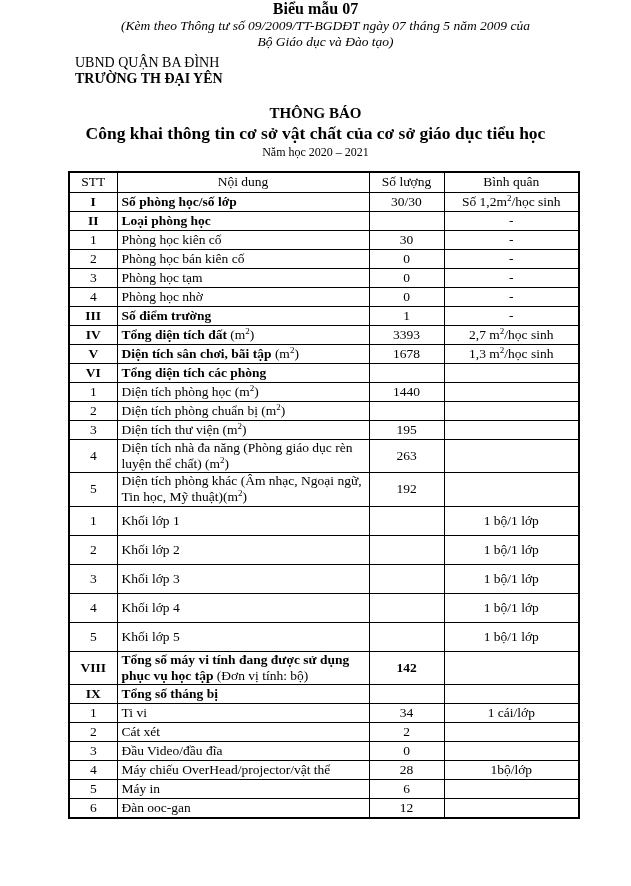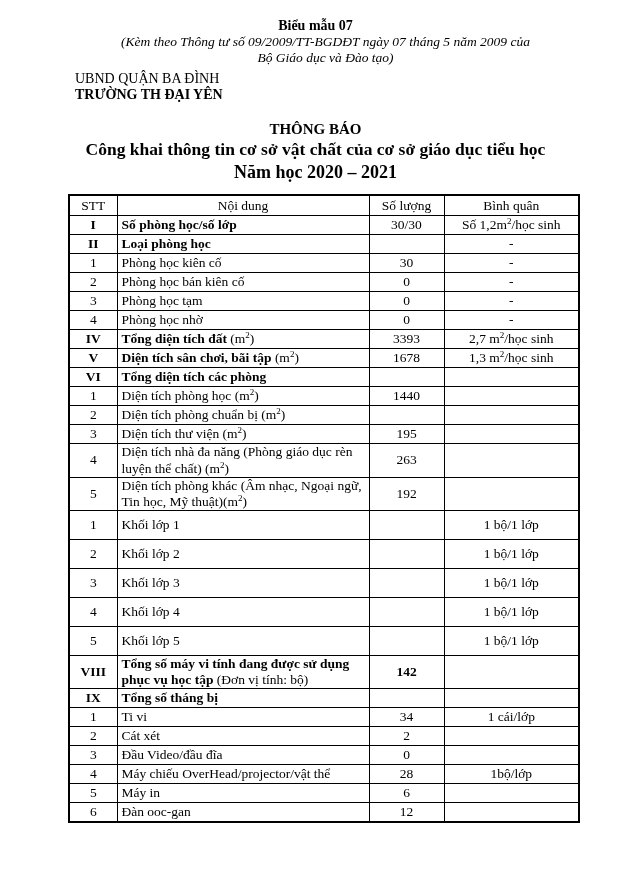--- a/index.html
+++ b/index.html
@@ -3,27 +3,27 @@
 <meta charset="utf-8">
 <style>
   html,body{margin:0;padding:0;}
   body{
     width:631px;height:886px;background:#ffffff;color:#000;
     font-family:"Liberation Serif", serif;
     -webkit-font-smoothing:antialiased;
   }
   .doc{width:631px;height:886px;overflow:hidden;}
   .center{text-align:center;}
-  .form-label{font-weight:bold;font-size:14px;padding-top:18px;}
+  .form-label{font-weight:bold;font-size:16px;padding-top:0;}
   .subtitle{font-style:italic;font-size:13.5px;line-height:1.22;padding-left:20px;}
   .org{margin-left:75px;margin-top:4px;font-size:14px;line-height:1.18;}
   .org-sub{font-weight:bold;}
   .t1{font-weight:bold;font-size:15px;margin-top:17px;}
   .t2{font-weight:bold;font-size:17.5px;line-height:1.25;margin-top:1px;}
-  .t3{font-weight:bold;font-size:18px;line-height:1.25;text-align:center;}
+  .t3{font-weight:normal;font-size:12px;line-height:1.25;text-align:center;}
   table.main{
     border-collapse:collapse;table-layout:fixed;width:510px;
     margin:11px 0 0 68px;border:2px solid #000;
   }
   table.main th,table.main td{
     border:1px solid #000;font-size:13.5px;padding:0 4px;
     vertical-align:middle;overflow:hidden;line-height:1.2;
   }
   table.main th{font-weight:normal;height:19px;text-align:center;padding:0 2px;}
   tr.normal td{height:18px;}
@@ -97,20 +97,26 @@
           <td class="qty">0</td>
           <td class="avg">-</td>
         </tr>
         <tr class="normal">
           <td class="stt">4</td>
           <td class="content"><span>Phòng học nhờ</span></td>
           <td class="qty">0</td>
           <td class="avg">-</td>
         </tr>
         <tr class="normal">
+          <td class="stt b">III</td>
+          <td class="content"><span class="b">Số điểm trường</span></td>
+          <td class="qty">1</td>
+          <td class="avg">-</td>
+        </tr>
+        <tr class="normal">
           <td class="stt b">IV</td>
           <td class="content"><span class="b">Tổng diện tích đất </span><span>(m</span><sup>2</sup><span>)</span></td>
           <td class="qty">3393</td>
           <td class="avg"><span>2,7 m</span><sup>2</sup><span>/học sinh</span></td>
         </tr>
         <tr class="normal">
           <td class="stt b">V</td>
           <td class="content"><span class="b">Diện tích sân chơi, bãi tập </span><span>(m</span><sup>2</sup><span>)</span></td>
           <td class="qty">1678</td>
           <td class="avg"><span>1,3 m</span><sup>2</sup><span>/học sinh</span></td>

